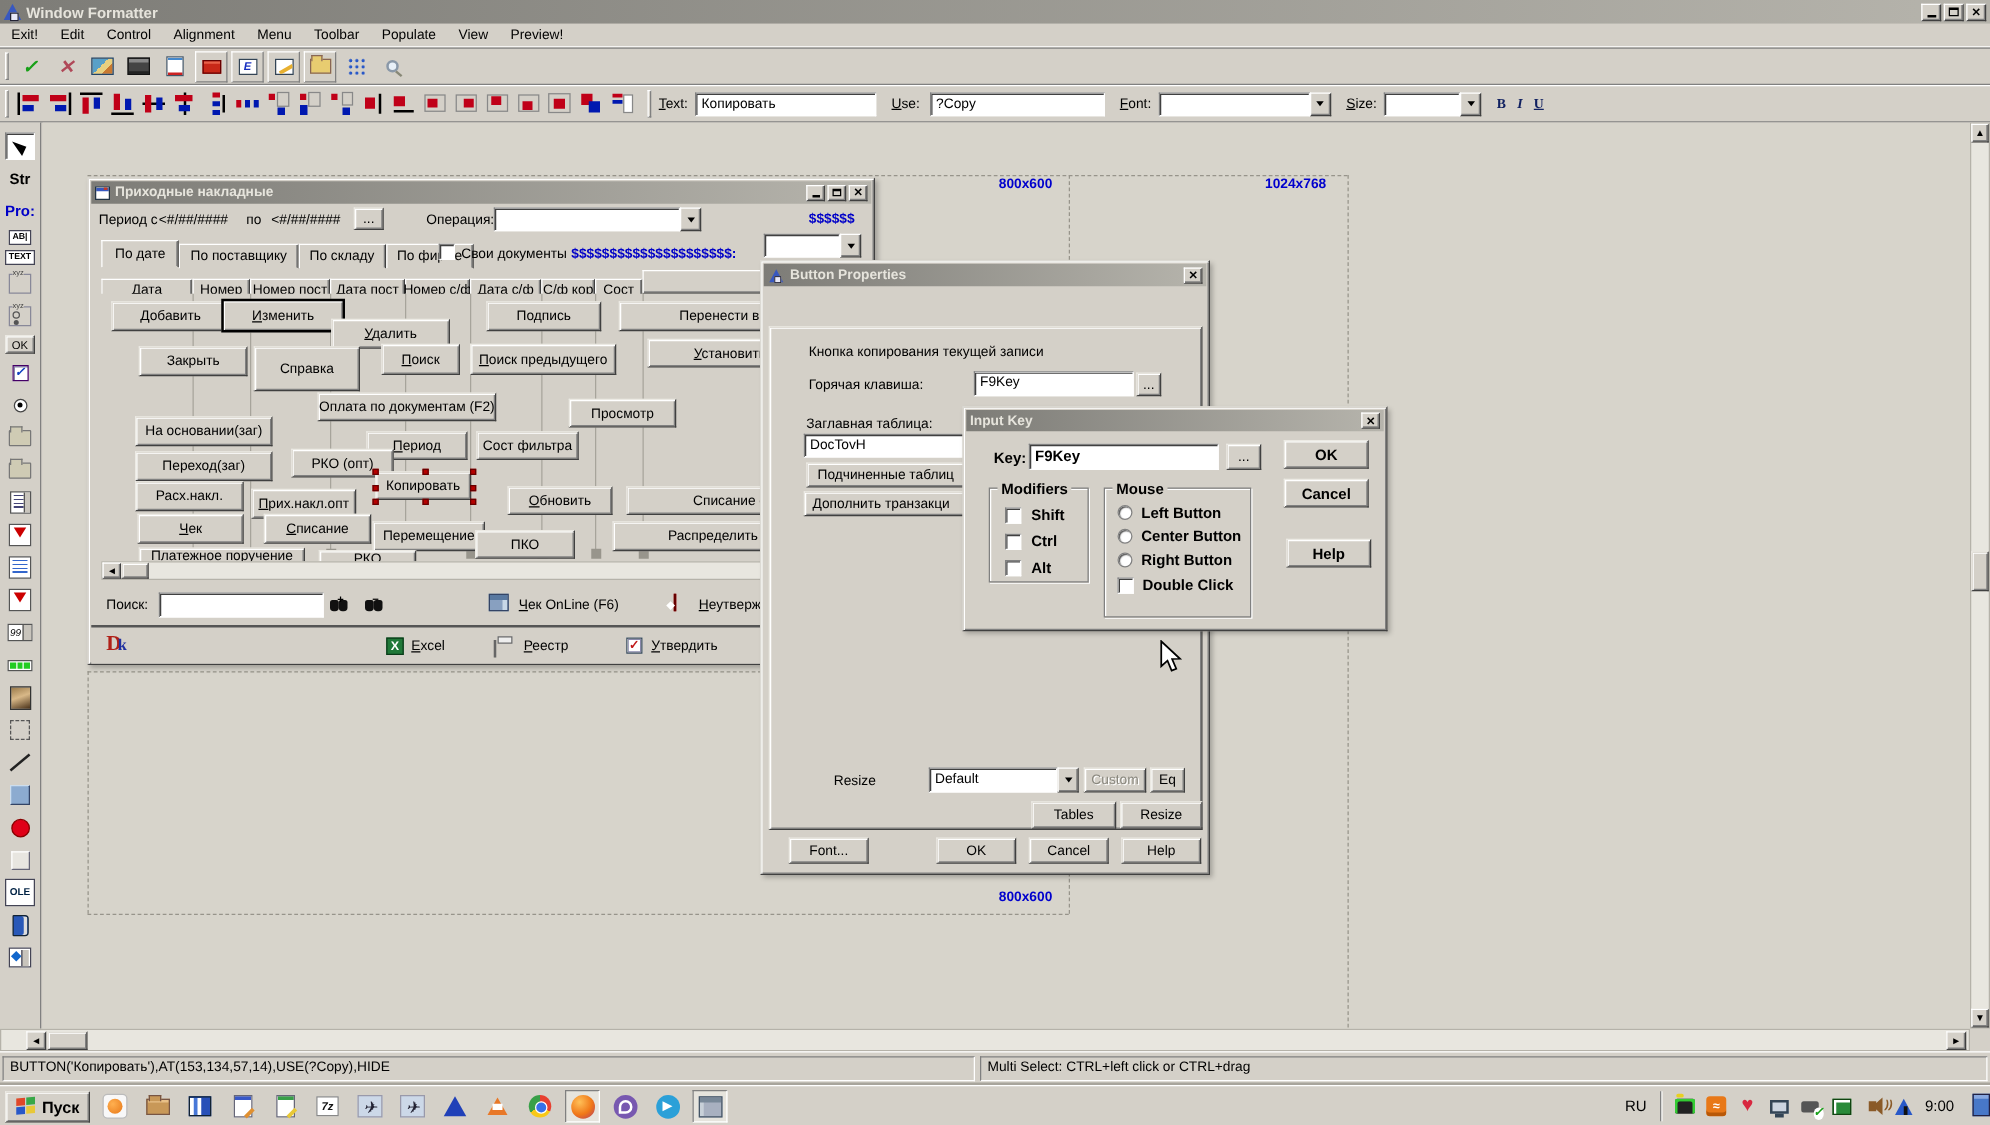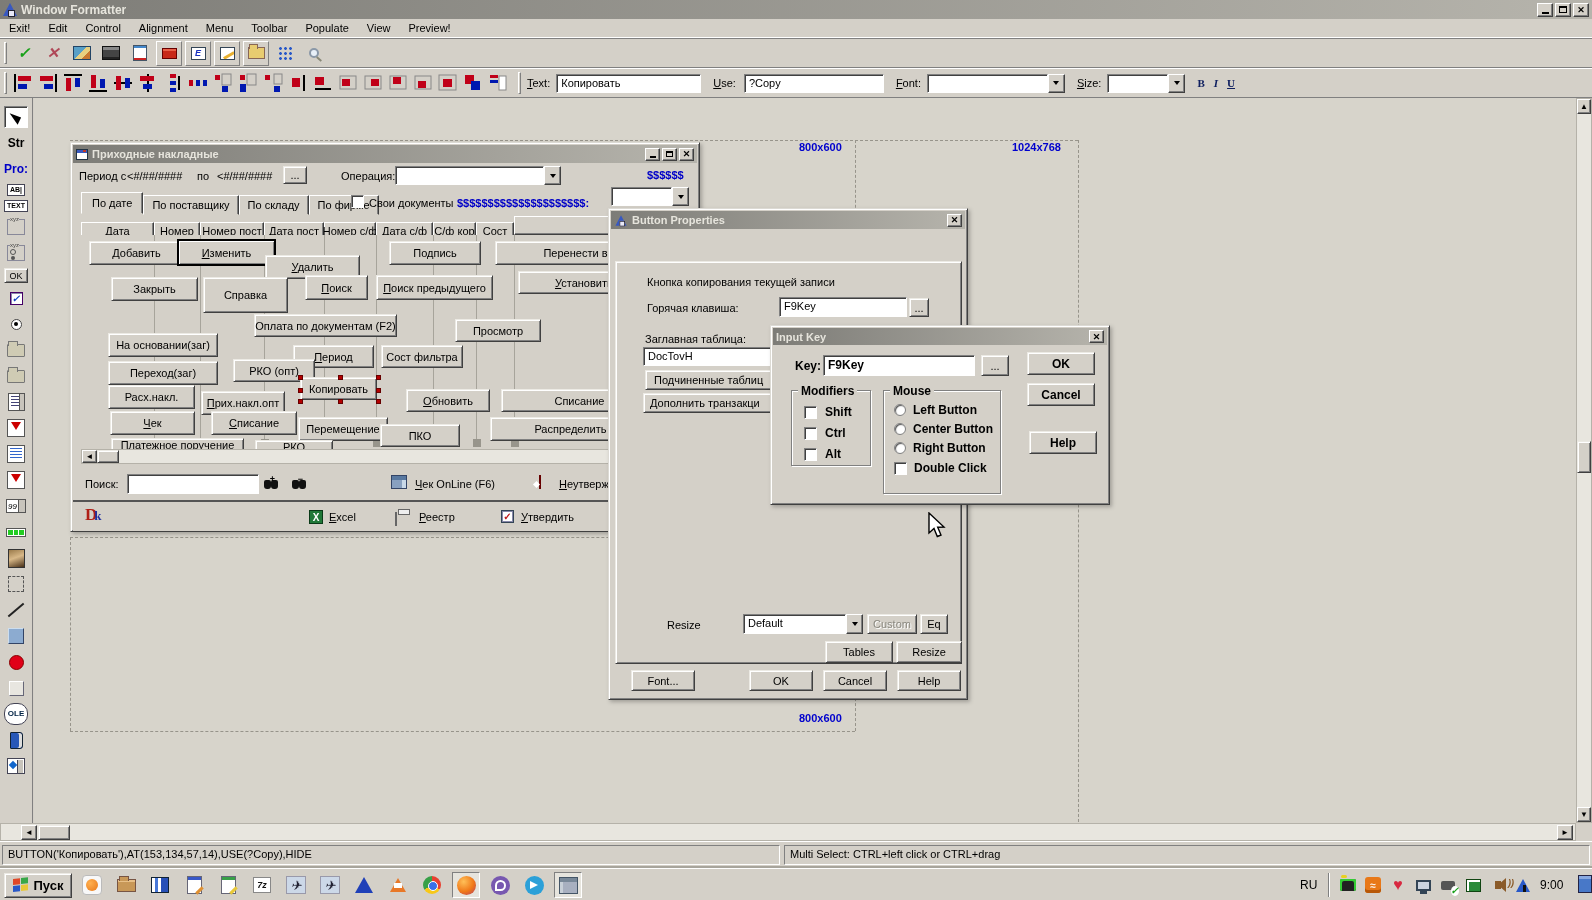--- a/index.html
+++ b/index.html
@@ -445,21 +445,21 @@
     </div>
     <div class="pal-btn">
       <i class="g-panel"></i>
     </div>
     <div class="pal-btn">
       <i class="g-ellipse"></i>
     </div>
     <div class="pal-btn">
       <i class="g-box"></i>
     </div>
-    <div class="pal-btn boxtxt" style="font-size: 8px; color: rgb(0, 34, 68); border-radius: 10px;">OLE</div>
+    <div class="pal-btn boxtxt" style="font-size: 8px; color: rgb(0, 34, 68);">OLE</div>
     <div class="pal-btn">
       <i class="g-book"></i>
     </div>
     <div class="pal-btn">
       <i class="g-combo2"></i>
     </div>
   </div>
 
 <div class="guide gv" style="left:855px;top:140px;height:591px"></div>
 <div class="guide gv" style="left:1078px;top:140px;height:682px"></div>

